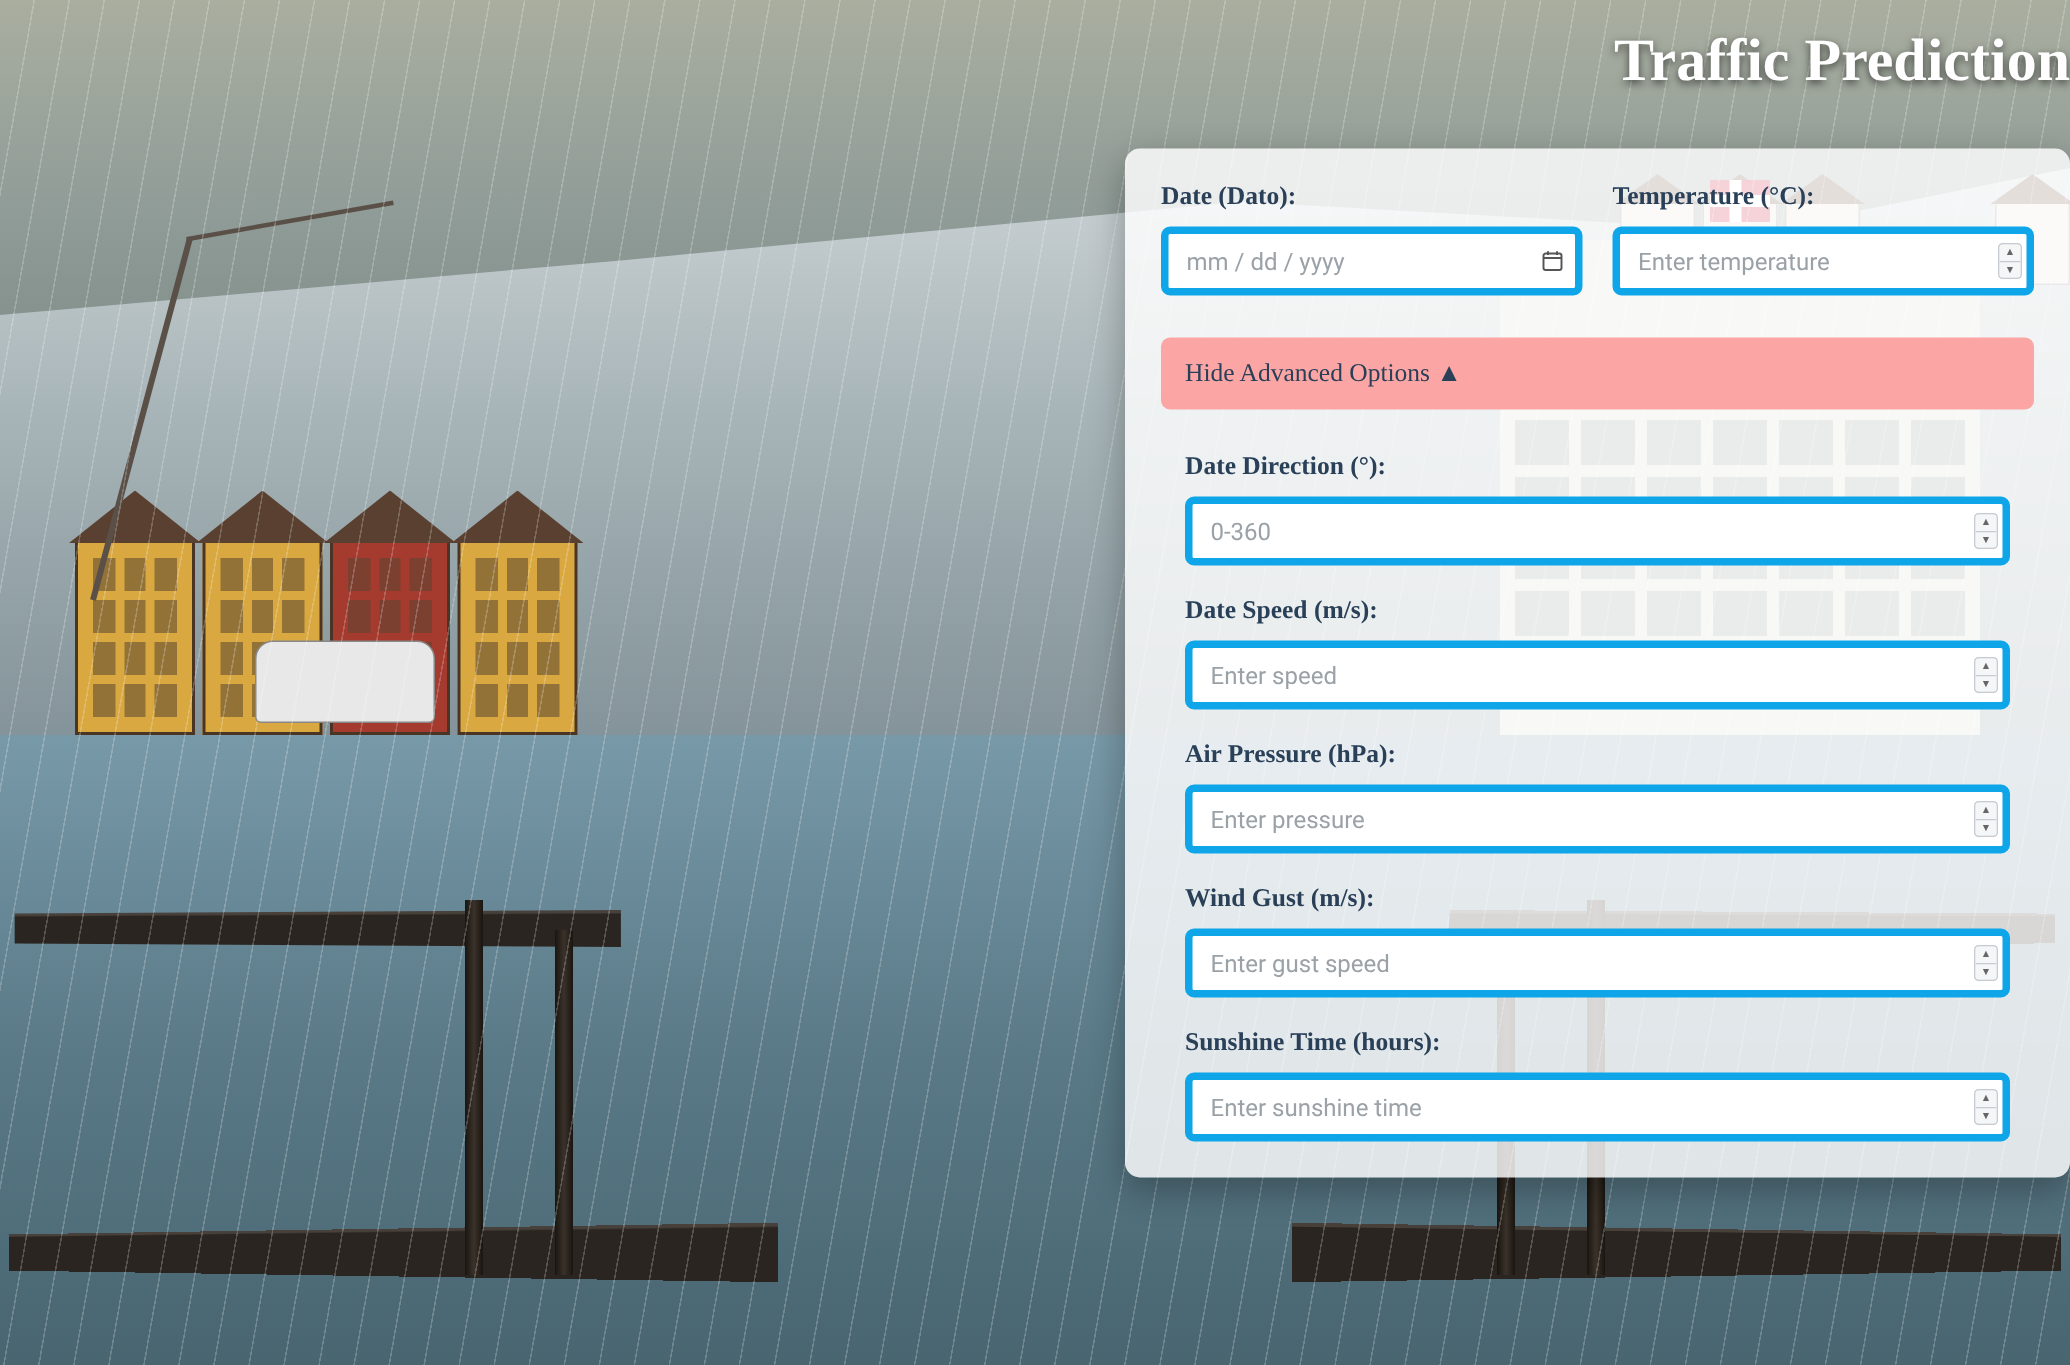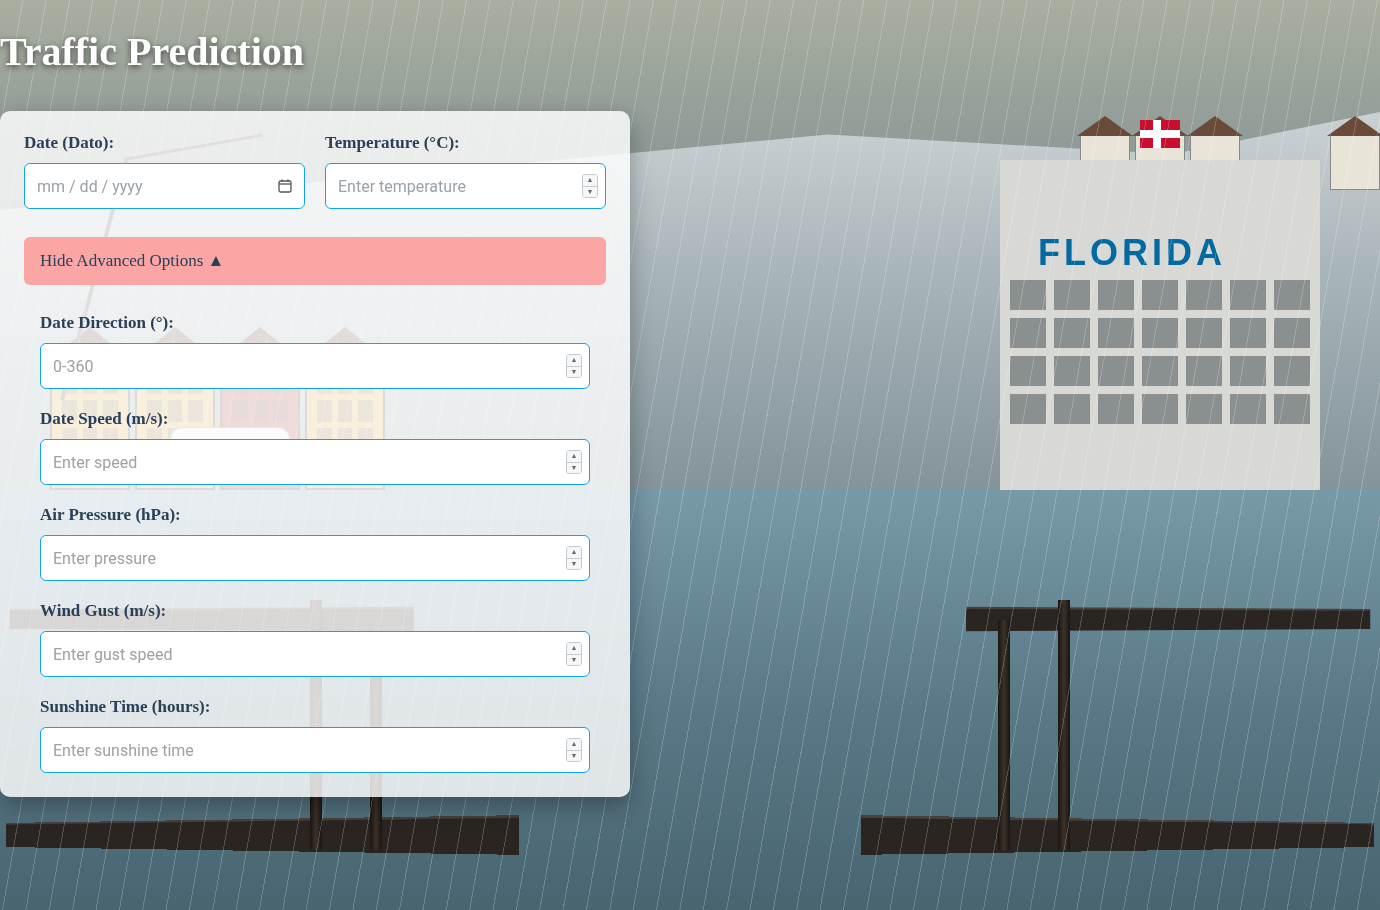--- a/index.html
+++ b/index.html
@@ -125,22 +125,22 @@
       pointer-events:none;
       background-image: repeating-linear-gradient(100deg, transparent 0, transparent 22px, rgba(255,255,255,0.35) 22px, rgba(255,255,255,0.35) 23px);
       opacity:0.6;
     }
     .content {
       position:relative;
       z-index:10;
       width:100%;
       display:flex;
       flex-direction:column;
-      align-items:flex-start;
-      padding-top:28px;
+      align-items:flex-end;
+      padding-top:16px;
     }
     h1.page-title {
       font-family: Georgia, "Times New Roman", serif;
       font-size:40px;
       font-weight:700;
       color:#fff;
       text-shadow: 0 2px 6px rgba(0,0,0,0.6);
     }
     .card {
       margin-top:36px;
@@ -158,21 +158,21 @@
     .field-label {
       font-family: Georgia, "Times New Roman", serif;
       font-weight:700;
       font-size:17px;
       color:#2a4058;
       margin-bottom:10px;
     }
     .input {
       width:100%;
       height:46px;
-      border:1px solid #0ea5e9;
+      border:5px solid #0ea5e9;
       border-radius:6px;
       padding:0 12px;
       font-size:16px;
       color:#8b5cf6;
       background:#fff;
       font-family:inherit;
     }
     .input::placeholder { color:#9aa1a7; }
     .number-wrap { position:relative; }
     .stepper {

